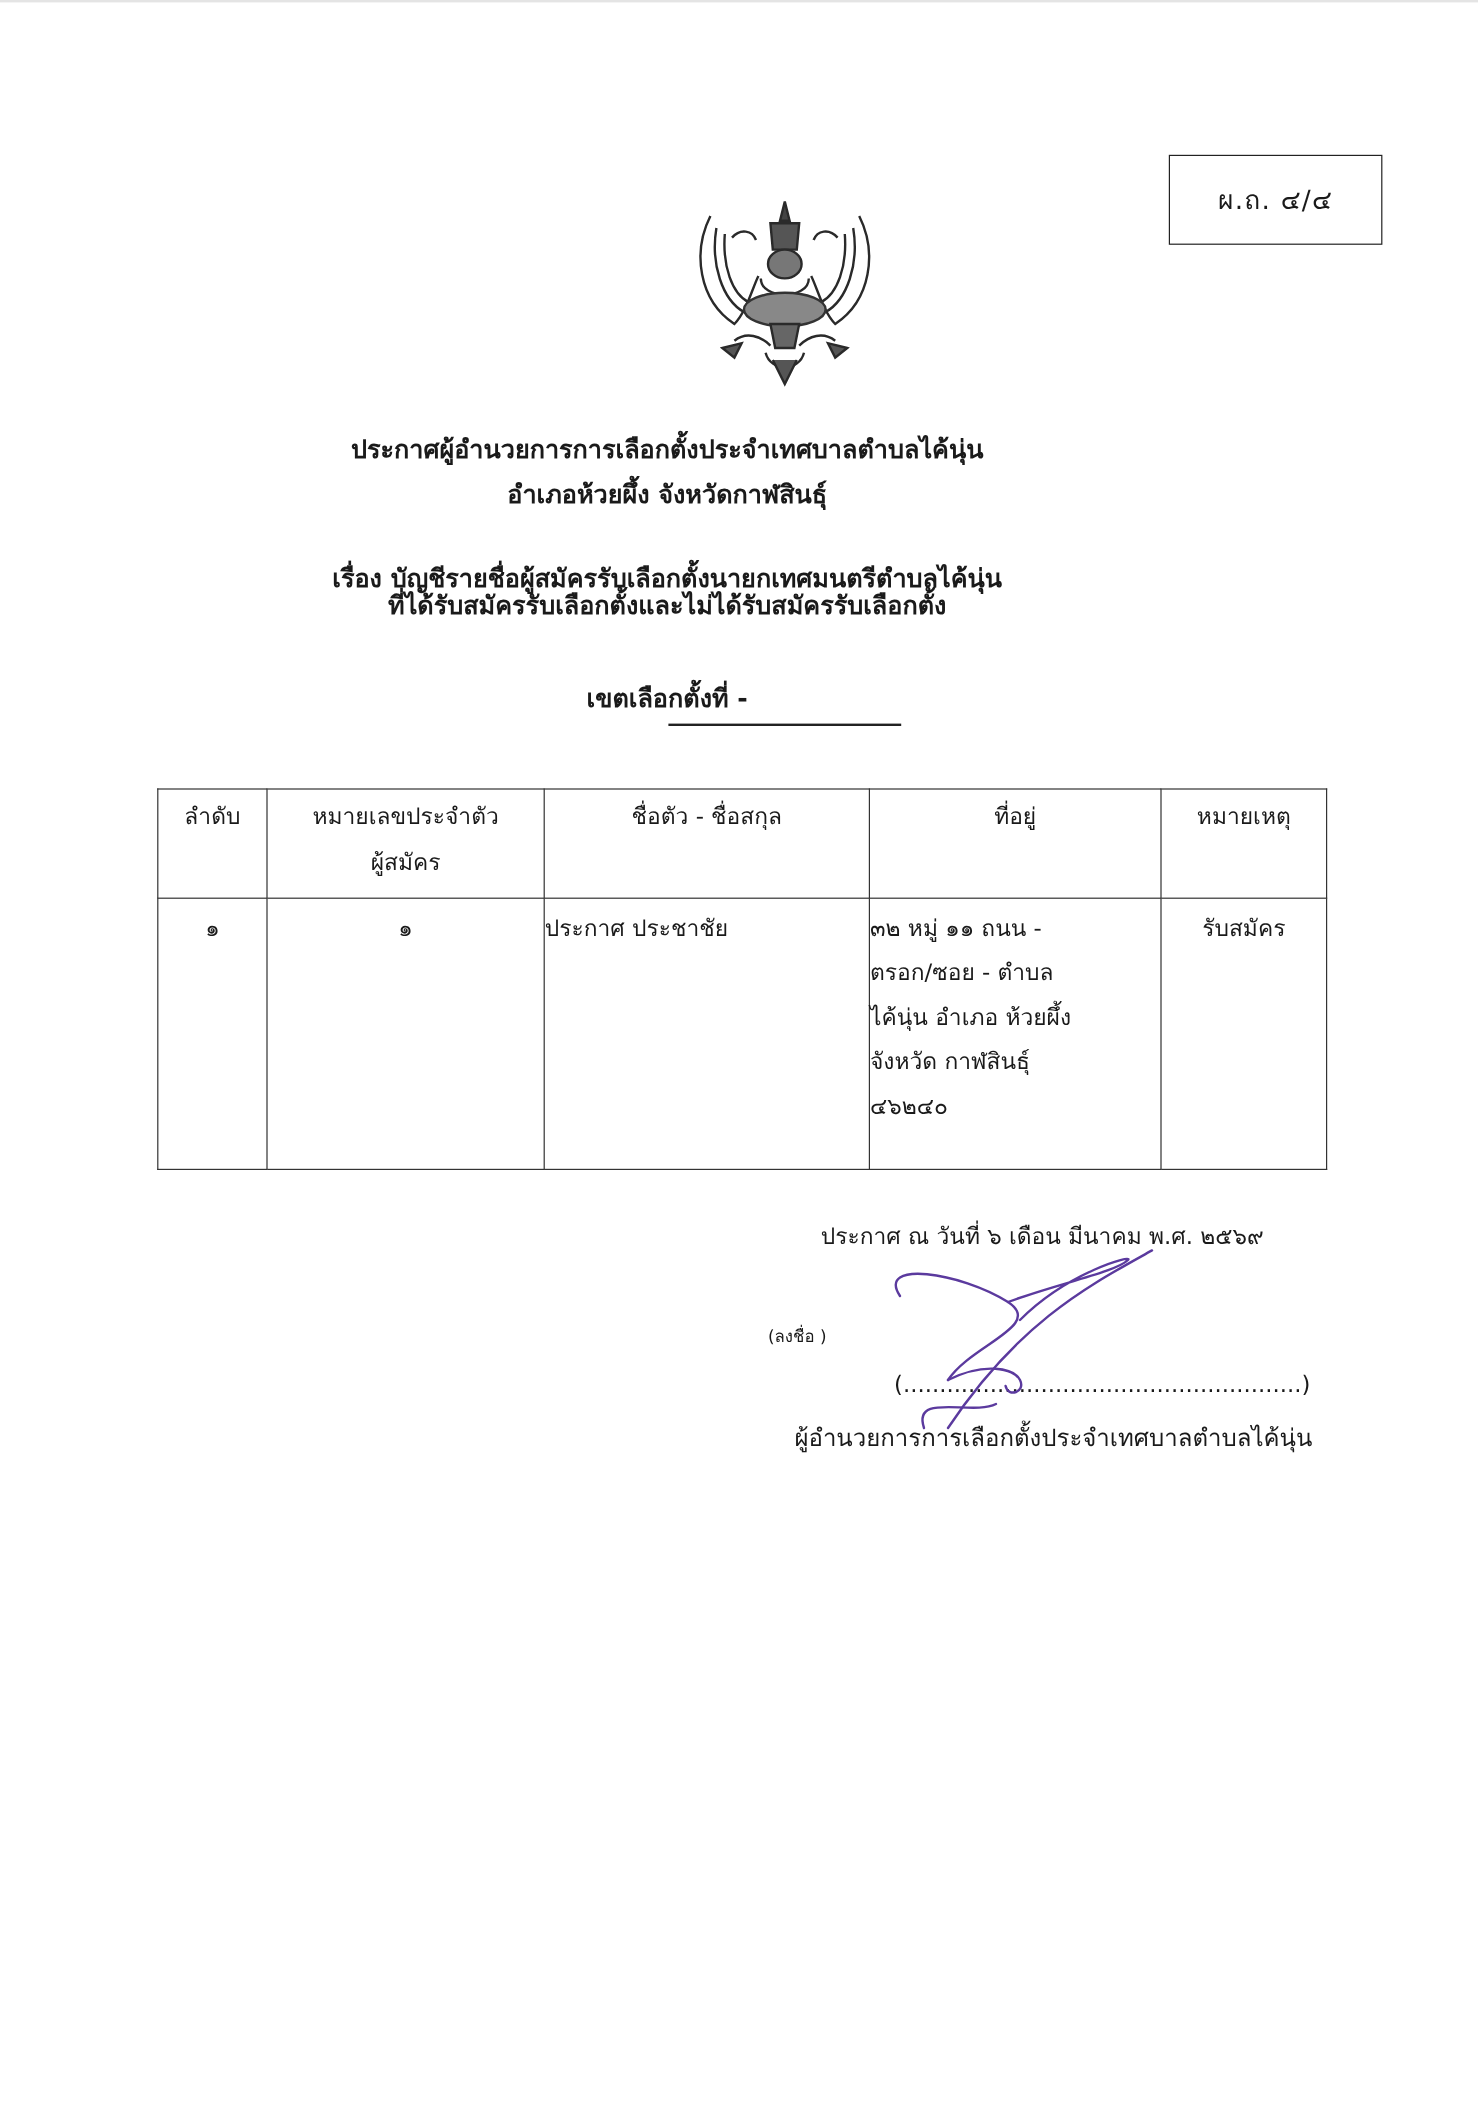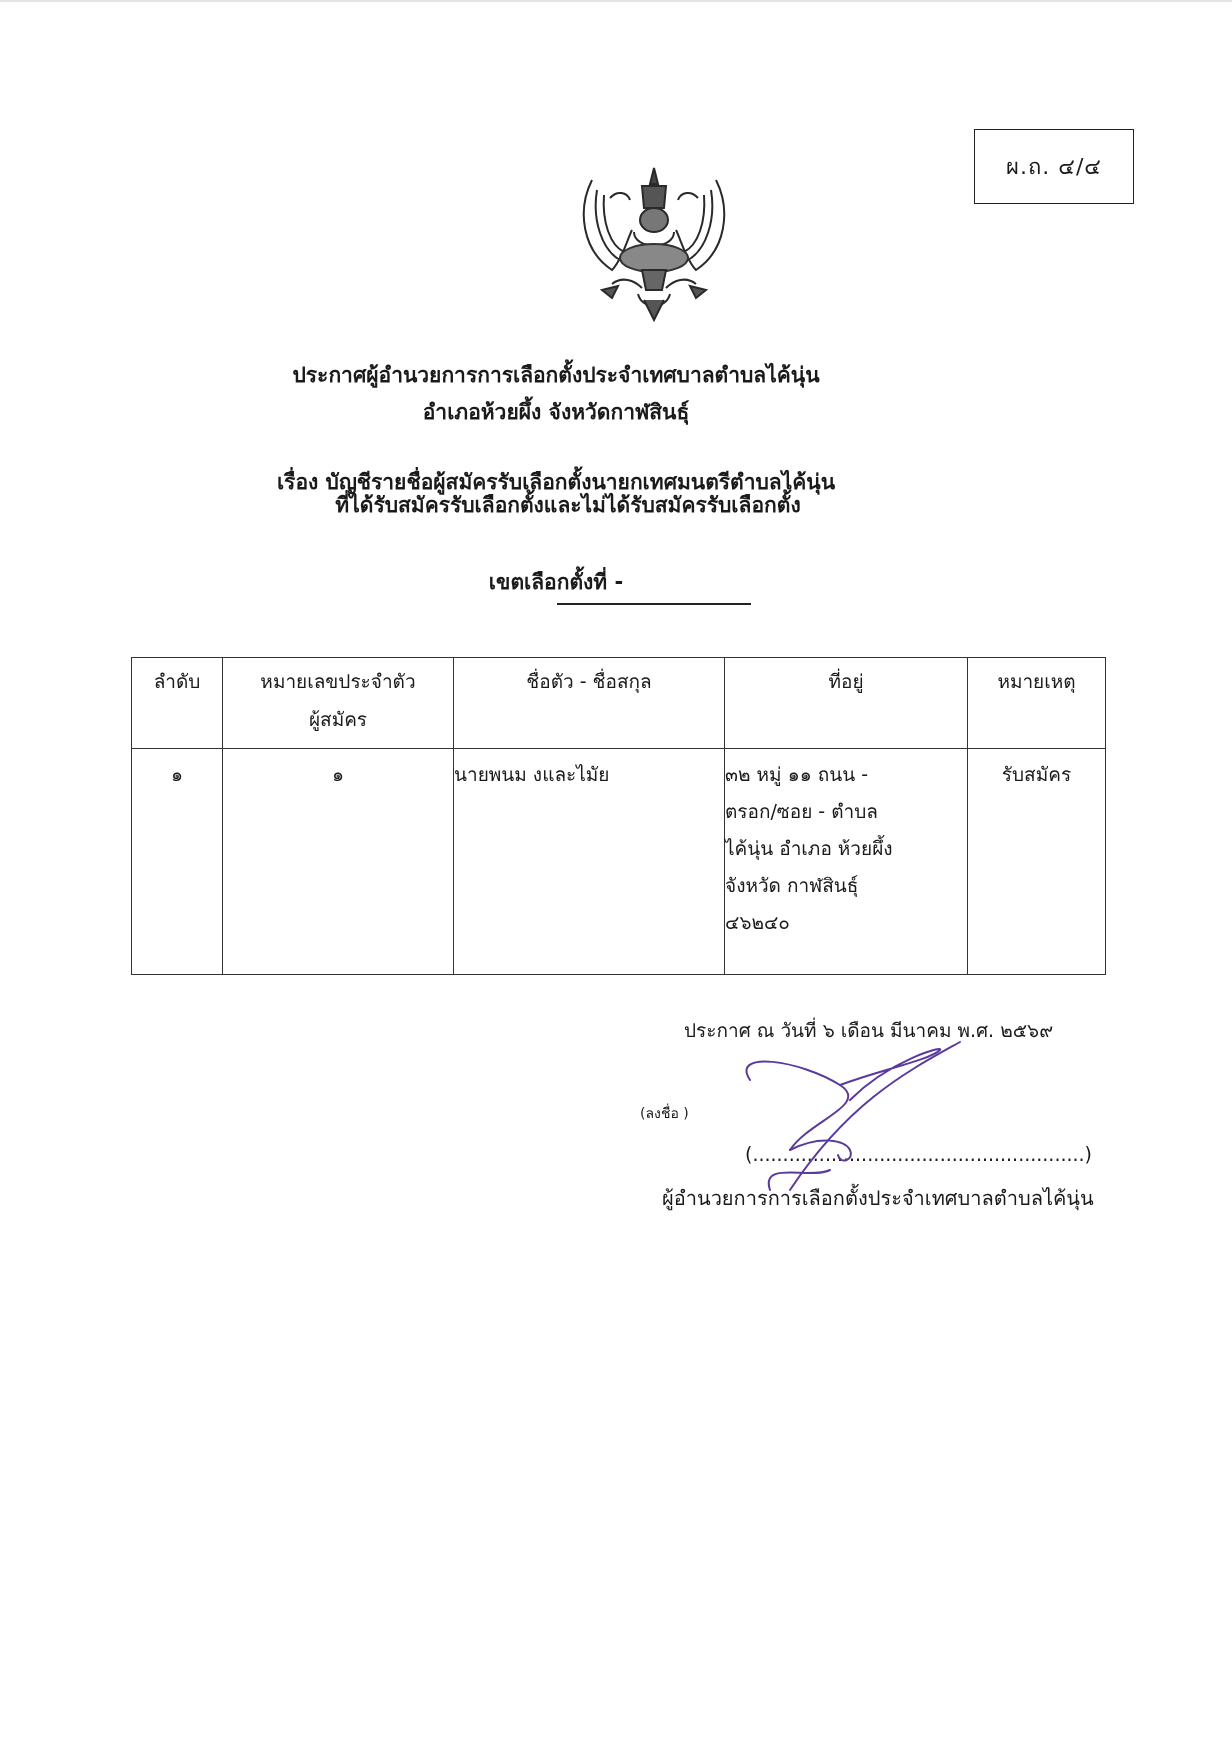--- a/index.html
+++ b/index.html
@@ -4,36 +4,36 @@
 <style>
   html, body { margin: 0; padding: 0; background: #ffffff; }
   body {
     width: 1232px; height: 1753px; position: relative; overflow: hidden;
     font-family: "DejaVu Sans", "Liberation Sans", sans-serif;
     color: #1a1a1a;
   }
   .topline { position: absolute; left: 0; top: 0; width: 1232px; height: 2px; background: #e4e4e4; }
 
   .form-code {
-    position: absolute; left: 974px; top: 129px; width: 160px; height: 75px;
+    position: absolute; left: 974px; top: 129px; width: 178px; height: 75px;
     border: 1.5px solid #222; box-sizing: border-box;
     display: flex; align-items: center; justify-content: center;
     font-size: 22px; letter-spacing: 1px;
   }
 
   .garuda { position: absolute; left: 572px; top: 160px; width: 164px; height: 168px; }
 
   .heading {
     position: absolute; left: 0; width: 1112px; text-align: center;
     font-weight: bold; font-size: 21px; line-height: 36px;
   }
   .heading.l1 { top: 357px; }
   .heading.l2 { top: 394px; }
   .heading.l3 { top: 464px; }
-  .heading.l4 { top: 487px; margin-left: 12px; }
+  .heading.l4 { top: 487px; }
   .heading.l5 { top: 532px; margin-top: 32px; }
 
   .sep { position: absolute; left: 557px; top: 603px; width: 194px; height: 1.5px; background: #222; }
 
   table.cands {
     position: absolute; left: 131px; top: 657px;
     width: 974px; border-collapse: collapse; table-layout: fixed;
     font-size: 19px;
   }
   table.cands th, table.cands td {
@@ -126,21 +126,21 @@
       </th>
       <th>
         <span>หมายเหตุ</span>
       </th>
     </tr>
   </thead>
   <tbody>
     <tr>
       <td class="c">๑</td>
       <td class="c">๑</td>
-      <td class="l">นายพนม งและไมัย</td>
+      <td class="l">ประกาศ ประชาชัย</td>
       <td class="addr">
         <span class="addr-line">๓๒ หมู่ ๑๑ ถนน -</span>
         <span class="addr-line">ตรอก/ซอย - ตำบล</span>
         <span class="addr-line">ไค้นุ่น อำเภอ ห้วยผึ้ง</span>
         <span class="addr-line">จังหวัด กาฬสินธุ์</span>
         <span class="addr-line">๔๖๒๔๐</span>
       </td>
       <td class="c">รับสมัคร</td>
     </tr>
   </tbody>

